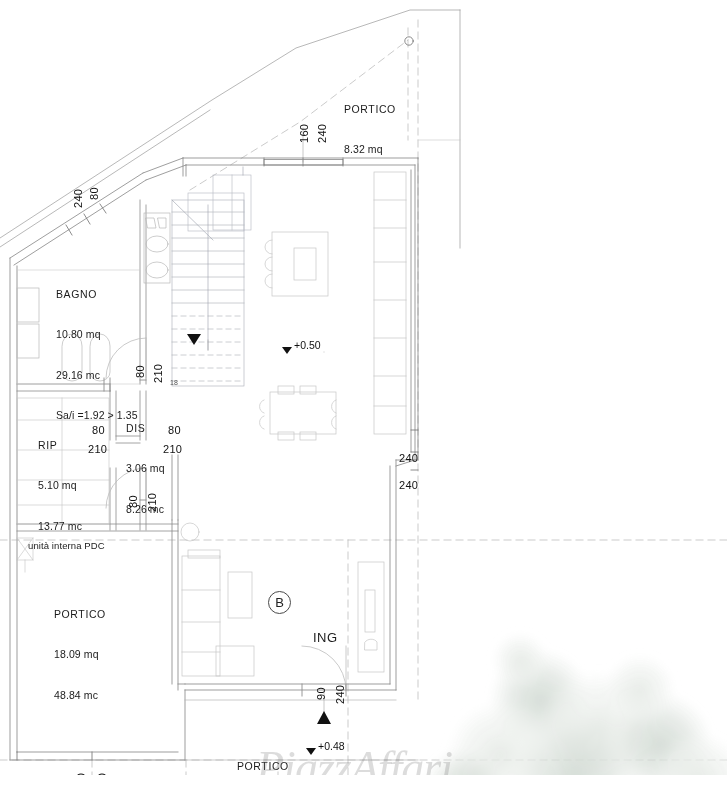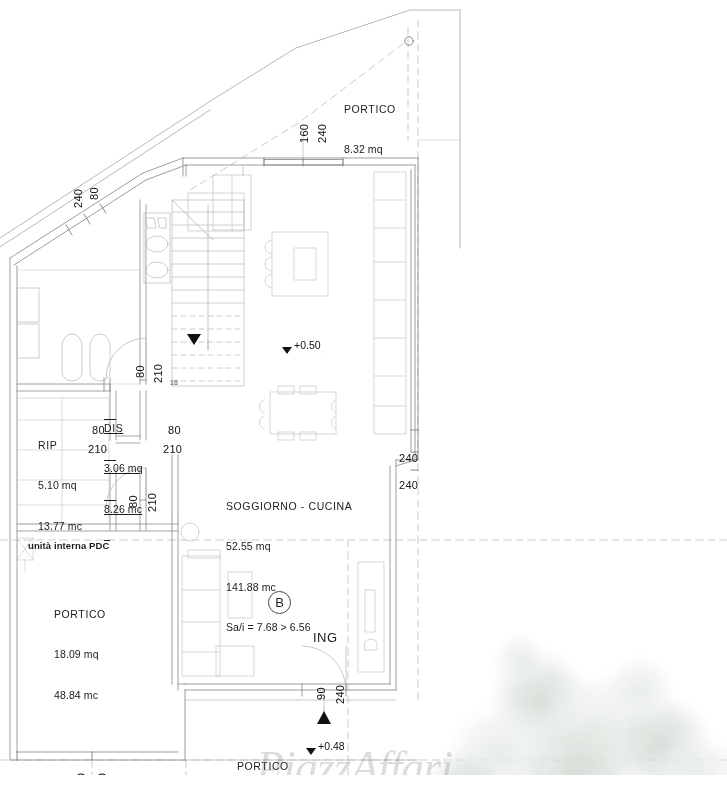--- a/index.html
+++ b/index.html
@@ -389,52 +389,52 @@
       <circle cx="640" cy="690" r="34" fill="url(#leafB)"></circle>
       <circle cx="520" cy="660" r="26" fill="url(#leafB)"></circle>
     </g>
   </svg>
 
   <div class="lbl room" style="left:344px; top:76px;">
     <div class="ttl">PORTICO</div>
     <div>8.32 mq</div>
   </div>
 
+  <div class="lbl room" style="left:56px; top:261px;">
+    <div class="ttl">BAGNO</div>
+    <div>10.80 mq</div>
+    <div>29.16 mc</div>
+    <div>Sa/i =1.92 &gt; 1.35</div>
+  </div>
 
   <div class="lbl room" style="left:38px; top:412px;">
     <div class="ttl">RIP</div>
     <div>5.10 mq</div>
     <div>13.77 mc</div>
   </div>
 
-  <div class="lbl room" style="left:104px; top:395px;text-decoration:underline;">
+  <div class="lbl room" style="left:126px; top:395px;">
     <div class="ttl">DIS</div>
     <div>3.06 mq</div>
     <div>8.26 mc</div>
   </div>
 
-  <div class="lbl room" style="left:226px; top:473px;">
-    <div class="ttl">SOGGIORNO - CUCINA</div>
-    <div>52.55 mq</div>
-    <div>141.88 mc</div>
-    <div>Sa/i = 7.68 &gt; 6.56</div>
-  </div>
 
   <div class="lbl room" style="left:54px; top:581px;">
     <div class="ttl">PORTICO</div>
     <div>18.09 mq</div>
     <div>48.84 mc</div>
   </div>
 
   <div class="lbl room" style="left:237px; top:733px;">
     <div class="ttl">PORTICO</div>
     
   </div>
 
-  <div class="lbl" style="left:28px; top:540px; font-size:9.5px;font-weight:bold;">unità interna PDC</div>
+  <div class="lbl" style="left:28px; top:540px; font-size:9.5px;">unità interna PDC</div>
 
   <div class="lbl" style="left:313px; top:630px; font-size:13px; letter-spacing:.5px;">ING</div>
 
   <div class="lbl small" style="left:170px; top:379px;">18</div>
 
   <div class="marker-b" style="left:268px; top:591px;">B</div>
 
   <div class="quota" style="left:282px; top:339px;">
     <span class="tri small-down" style="position:relative;display:inline-block;top:5px;margin-right:2px;"></span><span>+0.50</span>
   </div>

